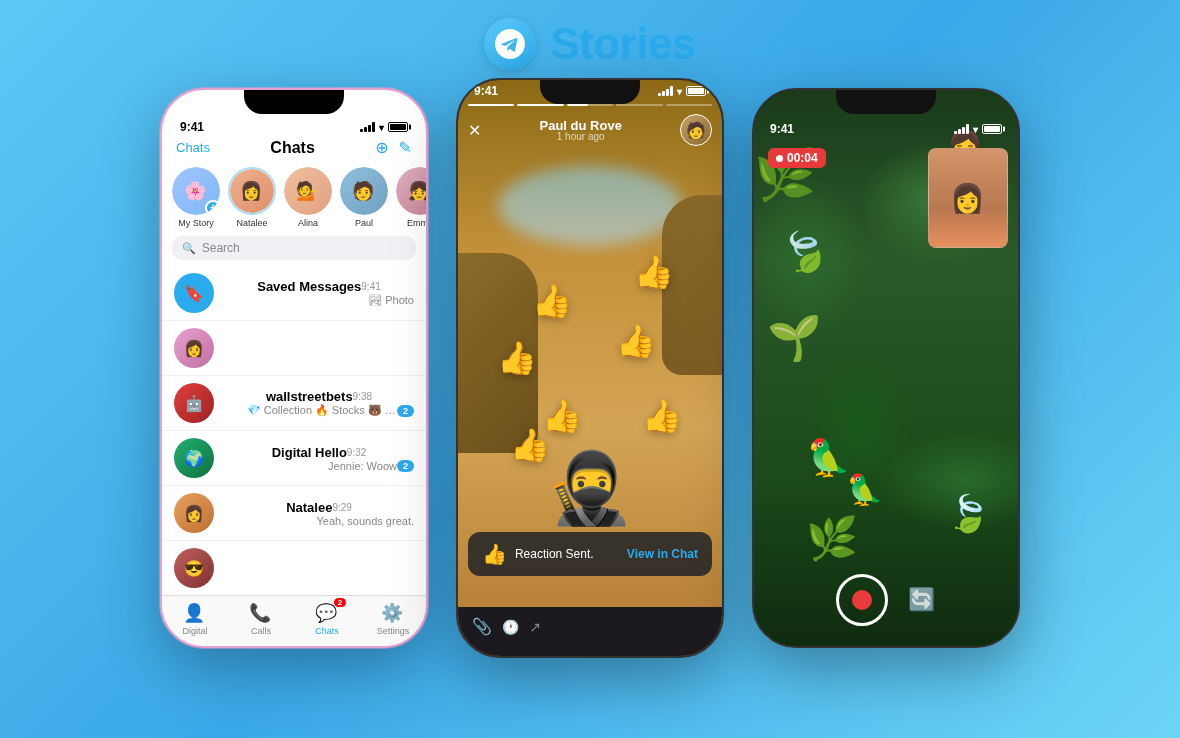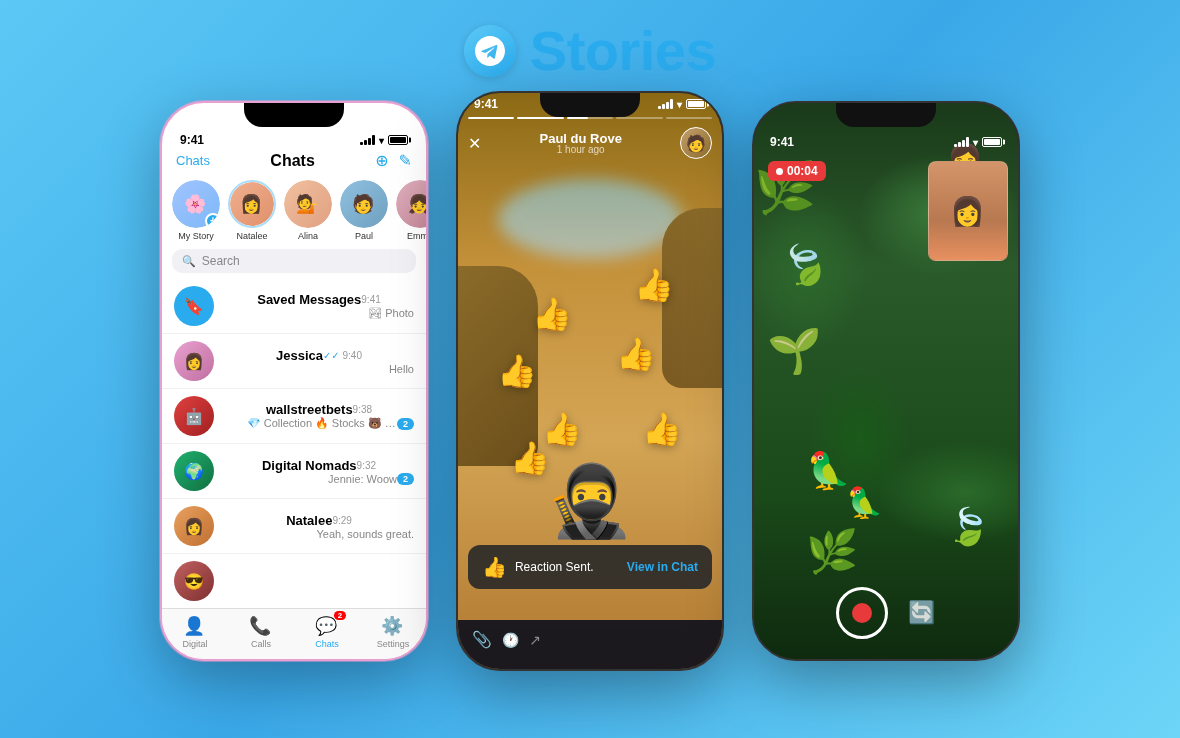--- a/index.html
+++ b/index.html
@@ -28,21 +28,21 @@
       display: flex;
       align-items: center;
       justify-content: center;
       box-shadow: 0 2px 8px rgba(0,0,0,0.15);
     }
     .telegram-icon svg {
       width: 30px;
       height: 30px;
     }
     .header-title {
-      font-size: 56px;
+      font-size: 44px;
       font-weight: 700;
       color: #2aabee;
       letter-spacing: -0.5px;
     }
 
     
     .phones-container {
       display: flex;
       justify-content: center;
       align-items: flex-start;
@@ -655,50 +655,41 @@
               <span class="chat-time">9:41</span>
             </div>
             <div class="chat-bottom">
               <span class="chat-preview">🏞 Photo</span>
             </div>
           </div>
         </div>
 
         <div class="chat-item">
           <div class="chat-avatar" style="background: linear-gradient(135deg, #e8a0d0, #c070a0);">👩</div>
-          <div class="chat-content">
-            <div class="chat-top">
-              <span class="chat-name">Jessica</span>
-              <span class="chat-time"><span class="chat-check">✓✓</span> 9:40</span>
-            </div>
-            <div class="chat-bottom">
-              <span class="chat-preview">Hello</span>
-            </div>
-          </div>
         </div>
 
         <div class="chat-item">
           <div class="chat-avatar" style="background: linear-gradient(135deg, #e04040, #a02020);">🤖</div>
           <div class="chat-content">
             <div class="chat-top">
               <span class="chat-name">wallstreetbets</span>
               <span class="chat-time">9:38</span>
             </div>
             <div class="chat-bottom">
               <span class="chat-preview">💎 Collection 🔥 Stocks 🐻 Memes...</span>
               <span class="chat-badge">2</span>
             </div>
           </div>
         </div>
 
         <div class="chat-item">
           <div class="chat-avatar" style="background: linear-gradient(135deg, #20b070, #107040);">🌍</div>
           <div class="chat-content">
             <div class="chat-top">
-              <span class="chat-name">Digital Nomads</span>
+              <span class="chat-name">Digital Hello</span>
               <span class="chat-time">9:32</span>
             </div>
             <div class="chat-bottom">
               <span class="chat-preview">Jennie: Woow</span>
               <span class="chat-badge">2</span>
             </div>
           </div>
         </div>
 
         <div class="chat-item">

